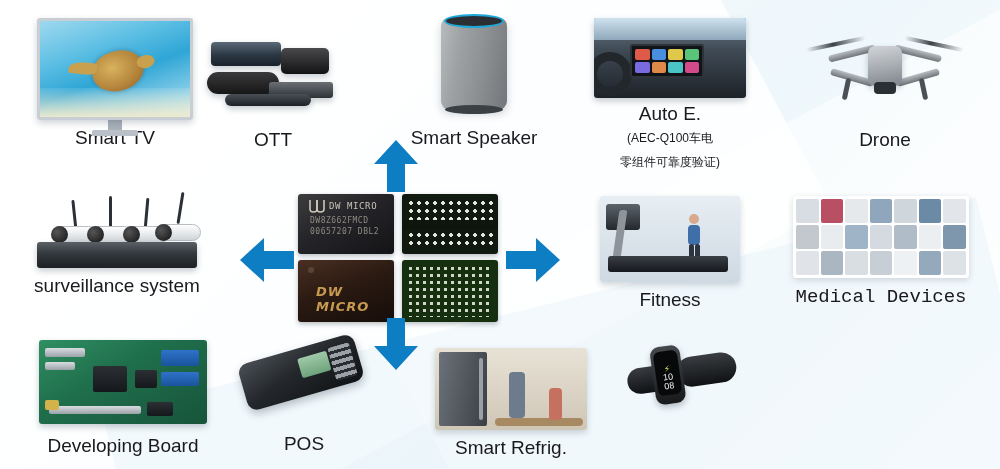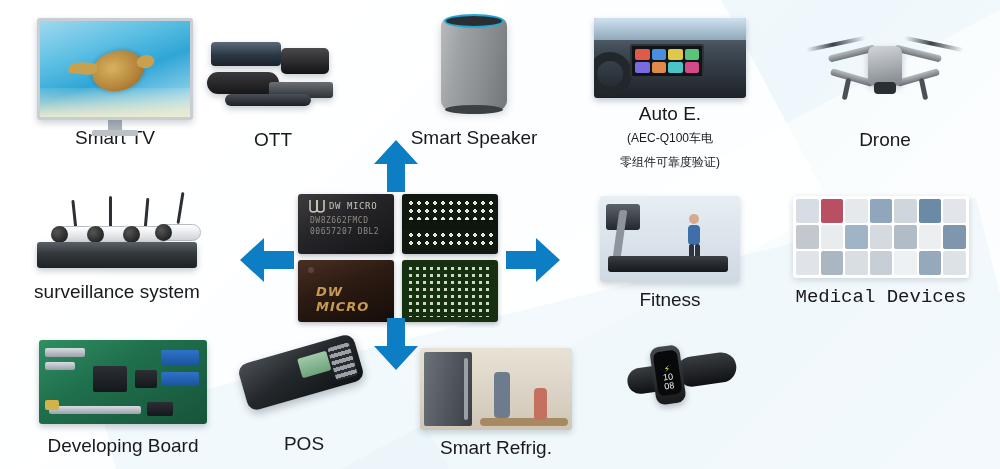--- a/index.html
+++ b/index.html
@@ -306,21 +306,21 @@
       <div class="ant" style="left:44px;top:10px;transform:rotate(-6deg)"></div>
       <div class="ant" style="left:80px;top:6px;"></div>
       <div class="ant" style="left:116px;top:8px;transform:rotate(5deg)"></div>
       <div class="ant" style="left:150px;top:2px;transform:rotate(9deg)"></div>
       <div class="cam" style="left:24px;top:36px;"></div>
       <div class="cam" style="left:60px;top:36px;"></div>
       <div class="cam" style="left:96px;top:36px;"></div>
       <div class="cam" style="left:128px;top:34px;"></div>
       <div class="surv-nvr"></div>
     </div>
-    <div class="label" style="margin-top:6px;">surveillance system</div>
+    <div class="label" style="">surveillance system</div>
   </div>
 
   <div class="cell" style="left:595px;top:196px;width:150px;">
     <div class="art fit">
       <div class="fit-console"></div>
       <div class="fit-rail"></div>
       <div class="fit-person">
         <i style="left:3px;top:0;width:10px;height:10px;border-radius:50%;background:#d8a98c"></i>
         <i style="left:2px;top:11px;width:12px;height:20px;background:#3f6fa8"></i>
         <i style="left:3px;top:30px;width:5px;height:14px;background:#2c3440"></i>
@@ -375,21 +375,21 @@
 
   <div class="cell" style="left:239px;top:348px;width:130px;">
     <div class="art pos">
       <div class="pos-body"></div>
       <div class="pos-scr"></div>
       <div class="pos-keys"></div>
     </div>
     <div class="label" style="margin-top:14px;">POS</div>
   </div>
 
-  <div class="cell" style="left:416px;top:348px;width:160px;">
+  <div class="cell" style="left:431px;top:348px;width:160px;">
     <div class="art refrig">
       <div class="rf-door"></div>
       <div class="rf-p rf-tbl"></div>
       <div class="rf-p rf-man"></div>
       <div class="rf-p rf-kid"></div>
     </div>
     <div class="label" style="margin-top:6px;">Smart Refrig.</div>
   </div>
 
   <div class="cell" style="left:612px;top:336px;width:140px;">

